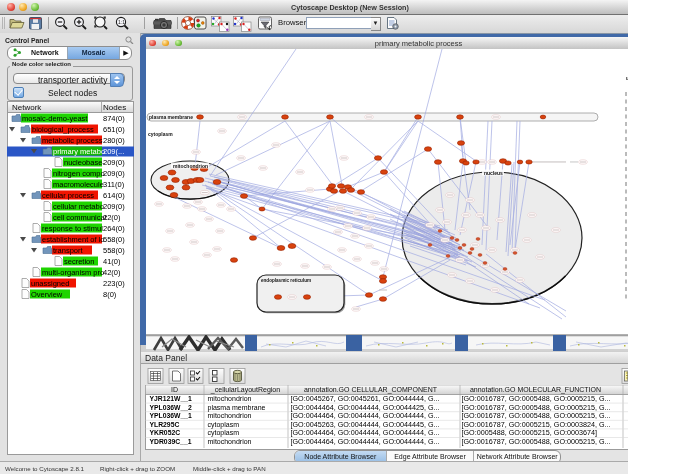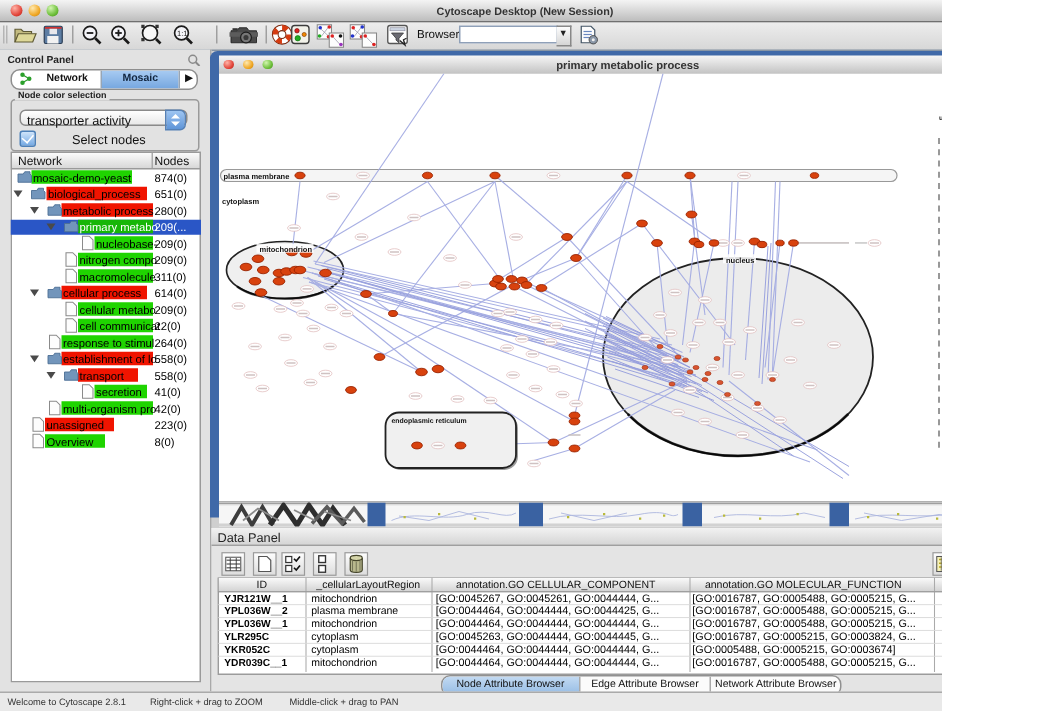--- a/index.html
+++ b/index.html
@@ -16,36 +16,36 @@
 #searcharrow{left:371px;top:17px;width:9px;height:12px;background:linear-gradient(#fdfdfd,#d5d5d5);border:1px solid #888;border-left:none;font-size:6px;color:#222;text-align:center;line-height:11px;}
 
 #cpanel{left:0;top:33px;width:140px;height:428px;background:#e2e2e2;border-right:1px solid #a9a9a9;}
 #cphead{left:5px;top:37px;font-size:6.8px;font-weight:bold;color:#222;}
 #cptabs{left:7px;top:46px;width:123px;height:12px;background:#fff;border:1px solid #8e8e8e;border-radius:6px;overflow:hidden;}
 #tabnet{position:absolute;left:0;top:0;width:59px;height:12px;font-size:7px;font-weight:bold;color:#111;text-align:left;padding-left:23px;box-sizing:border-box;line-height:12px;}
 #tabmosaic{position:absolute;left:59px;top:0;width:51px;height:12px;background:linear-gradient(#a8cbf2,#76a7e0);font-size:7px;font-weight:bold;color:#10243e;text-align:center;line-height:12px;border-left:1px solid #97a5b5;}
 #tabarrow{position:absolute;left:111px;top:0;width:12px;height:12px;border-left:1px solid #97a5b5;font-size:7px;color:#111;text-align:center;line-height:12px;}
 #groupbox{left:7px;top:66px;width:124px;height:33px;border:1px solid #9a9a9a;border-radius:3px;}
 #grouplbl{left:10px;top:61px;font-size:6px;font-weight:bold;color:#222;background:#e2e2e2;padding:0 2px;z-index:3;}
-#combo{left:13px;top:73px;width:112px;height:11px;background:linear-gradient(#ffffff,#e8e8e8);border:1px solid #8a8a8a;border-radius:4px;font-size:8.5px;color:#111;line-height:12px;padding-left:4px;box-sizing:border-box;}
+#combo{left:13px;top:73px;width:112px;height:11px;background:linear-gradient(#ffffff,#e8e8e8);border:1px solid #8a8a8a;border-radius:4px;font-size:8.5px;color:#111;line-height:12px;padding-left:24px;box-sizing:border-box;}
 #combostep{position:absolute;right:0px;top:-1px;width:12px;height:12px;background:linear-gradient(#9ec5f2,#5f95d8);border:1px solid #5580b5;border-radius:0 4px 4px 0;}
 #combostep:before{content:"";position:absolute;left:3px;top:2px;border:3px solid transparent;border-bottom:3px solid #fff;border-top:none;}
 #combostep:after{content:"";position:absolute;left:3px;bottom:2px;border:3px solid transparent;border-top:3px solid #fff;border-bottom:none;}
 #checkbox{left:13px;top:87px;width:9px;height:9px;background:linear-gradient(#cfe4fa,#74a9e4);border:1px solid #4d80b8;border-radius:2px;}
 #checkbox:after{content:"";position:absolute;left:2px;top:0px;width:4px;height:6px;border:solid #fff;border-width:0 1.5px 1.5px 0;transform:rotate(40deg);}
 #cblbl{left:25px;top:88px;font-size:8.5px;color:#111;margin-left:23px;}
 
 #statusbar{left:0;top:461px;width:700px;height:13px;background:#e9e9e9;border-top:1px solid #aaa;}
 #statusbar span{position:absolute;top:3px;font-size:6.2px;color:#333;white-space:nowrap;}
 
 #iwin-top{left:140px;top:34px;width:557px;height:8px;background:#4069a8;border-radius:5px 5px 0 0;}
 #iwin-left{left:140px;top:38px;width:6px;height:307px;background:#4069a8;}
 #iwin-right{left:691px;top:38px;width:6px;height:306px;background:#4069a8;}
 #iwin-title{left:146px;top:37px;width:545px;height:11.5px;background:linear-gradient(#f6f6f6,#c3c3c3);border-bottom:1px solid #848484;}
-#iwin-title .t{position:absolute;left:0;right:0;top:2px;text-align:center;font-size:7.5px;font-weight:bold;color:#333;}
+#iwin-title .t{position:absolute;left:0;right:0;top:2px;text-align:center;font-size:7.5px;font-weight:normal;color:#333;}
 .slight{position:absolute;top:2.5px;width:6.5px;height:6.5px;border-radius:50%;}
 #canvas{left:146px;top:49px;width:545px;height:285px;background:#fff;}
 
 #sliverband{left:146px;top:334px;width:545px;height:16px;background:#f2f2f2;border-top:1px solid #b0b0b0;}
 
 #dpanel{left:141px;top:352px;width:559px;height:109px;background:#e4e4e4;}
 #dphead{left:141px;top:352px;width:559px;height:11px;background:linear-gradient(#f2f2f2,#d5d5d5);border-bottom:1px solid #9f9f9f;}
 #dphead .t{position:absolute;left:4px;top:1px;font-size:8.5px;color:#222;}
 #dptable{left:145px;top:385px;width:552px;height:63px;background:#fff;border:1px solid #9b9b9b;}
 #dptabs{left:294px;top:450px;width:265px;height:12px;background:#fbfbfb;border:1px solid #919191;border-radius:6px;overflow:hidden;display:flex;}

